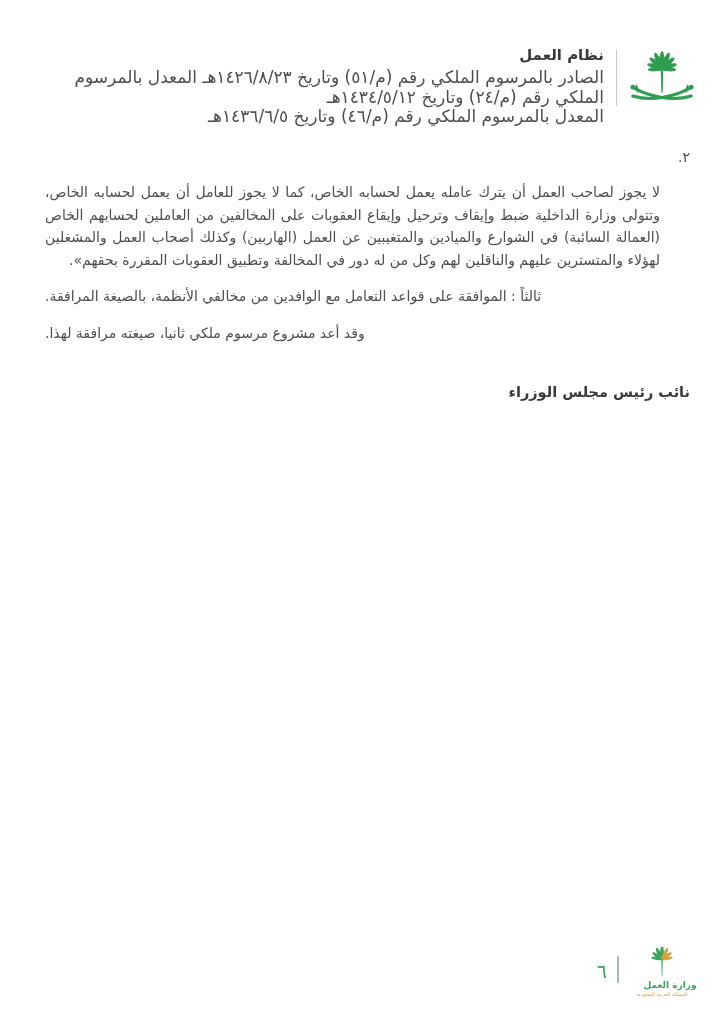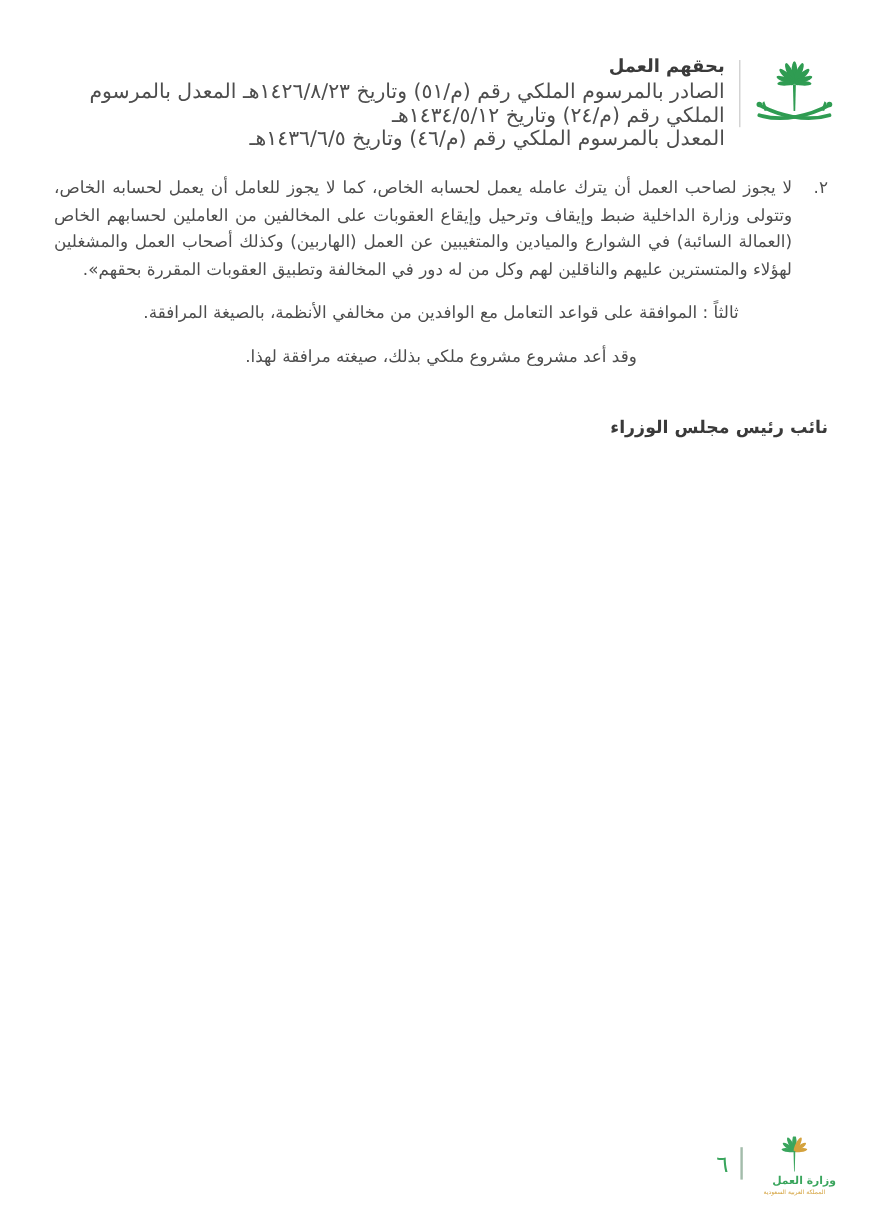--- a/index.html
+++ b/index.html
@@ -43,27 +43,27 @@
   
   .content{
     position:absolute;
     top:146px;right:35px;left:45px;
     color:var(--text-body);
     font-size:14px;line-height:22.5px;
     text-align:right;
   }
   .clause-row{display:flex;align-items:flex-start;}
   .clause-num{flex:0 0 auto;width:22px;margin-left:8px;text-align:right;}
-  .clause-text{flex:1;text-align:justify;text-justify:inter-word;}
+  .clause-text{flex:1;text-align:justify;text-justify:inter-word;margin-top:35px;}
   .para{
     margin:14px 0 0 0;
     padding-right:30px;text-indent:-30px;
     text-align:justify;text-justify:inter-word;
   }
-  .para.nojust{text-align:center;}
+  .para.nojust{text-align:left;}
   .signature{
     margin-top:37px;
     text-align:right;
     padding-left:72px;
     font-weight:bold;
     color:var(--text-dark);
     font-size:14.5px;
   }
   
   .footer{
@@ -124,33 +124,33 @@
       </g>
       <g fill="currentColor">
         <circle cx="7" cy="62" r="3.4"></circle>
         <circle cx="93" cy="62" r="3.4"></circle>
         <path d="M13,58 L17,69 L13.5,70 L10.5,60 Z"></path>
         <path d="M87,58 L83,69 L86.5,70 L89.5,60 Z"></path>
       </g>
     </svg>
     <div class="header-divider"></div>
     <div class="header-text">
-      <div class="doc-title">بحقهم العمل</div>
+      <div class="doc-title">نظام العمل</div>
       <div class="doc-sub">الصادر بالمرسوم الملكي رقم (م/٥١) وتاريخ ١٤٢٦/٨/٢٣هـ المعدل بالمرسوم الملكي رقم (م/٢٤) وتاريخ ١٤٣٤/٥/١٢هـ</div>
       <div class="doc-sub">المعدل بالمرسوم الملكي رقم (م/٤٦) وتاريخ ١٤٣٦/٦/٥هـ</div>
     </div>
   </div>
 
   <div class="content">
     <div class="clause-row">
       <div class="clause-num">٢.</div>
       <div class="clause-text">لا يجوز لصاحب العمل أن يترك عامله يعمل لحسابه الخاص، كما لا يجوز للعامل أن يعمل لحسابه الخاص، وتتولى وزارة الداخلية ضبط وإيقاف وترحيل وإيقاع العقوبات على المخالفين من العاملين لحسابهم الخاص (العمالة السائبة) في الشوارع والميادين والمتغيبين عن العمل (الهاربين) وكذلك أصحاب العمل والمشغلين لهؤلاء والمتسترين عليهم والناقلين لهم وكل من له دور في المخالفة وتطبيق العقوبات المقررة بحقهم».</div>
     </div>
     <p class="para nojust">ثالثاً : الموافقة على قواعد التعامل مع الوافدين من مخالفي الأنظمة، بالصيغة المرافقة.</p>
-    <p class="para nojust">وقد أعد مشروع مشروع ملكي بذلك، صيغته مرافقة لهذا.</p>
+    <p class="para nojust">وقد أعد مشروع مرسوم ملكي ثانيا، صيغته مرافقة لهذا.</p>
     <div class="signature">نائب رئيس مجلس الوزراء</div>
   </div>
 
   <div class="footer">
     <div class="ministry-logo">
       <svg viewBox="0 0 40 34" aria-hidden="true">
         <ellipse class="frond-footer-green" cx="20" cy="6" rx="2" ry="7.5" transform="rotate(0 20 13)"></ellipse>
         <ellipse class="frond-footer-green" cx="20" cy="6.5" rx="1.9" ry="7" transform="rotate(-27 20 13)"></ellipse>
         <ellipse class="frond-footer-green" cx="20" cy="7" rx="1.8" ry="6.5" transform="rotate(-55 20 13)"></ellipse>
         <ellipse class="frond-footer-green" cx="20" cy="7.5" rx="1.7" ry="6" transform="rotate(-82 20 13)"></ellipse>

